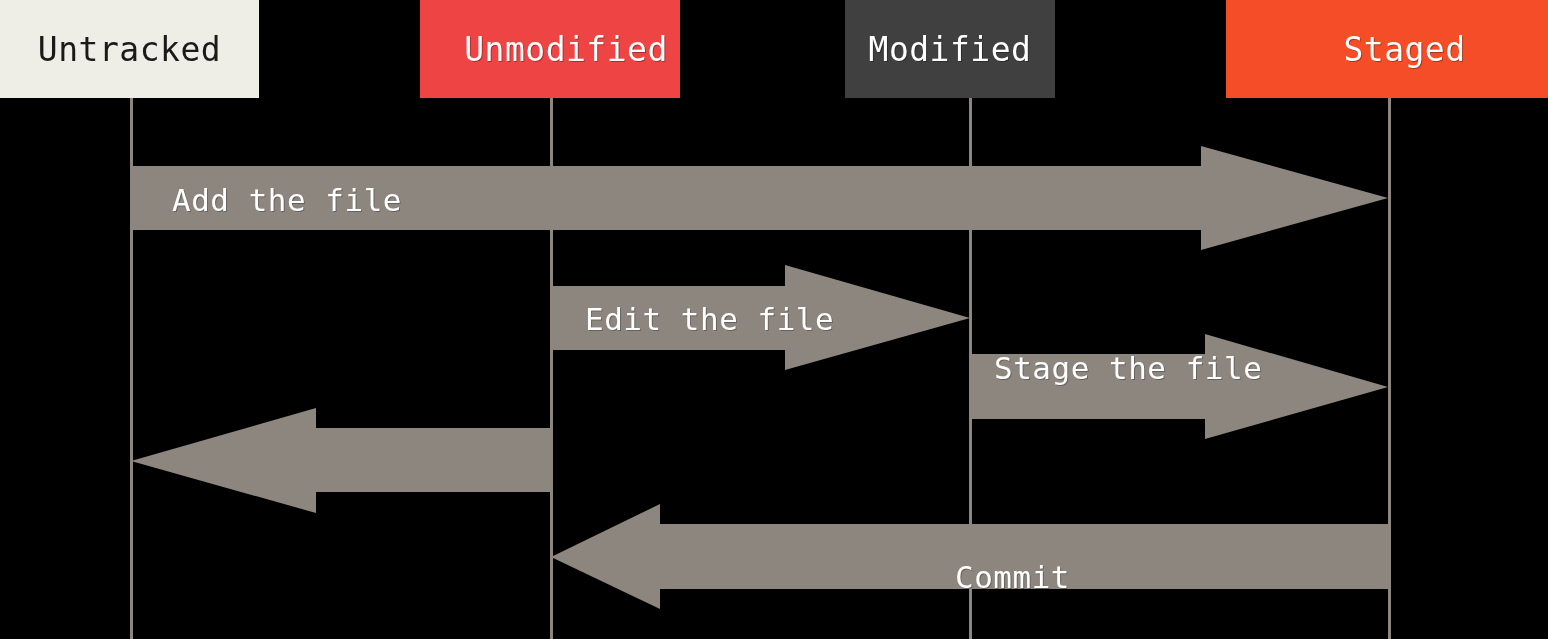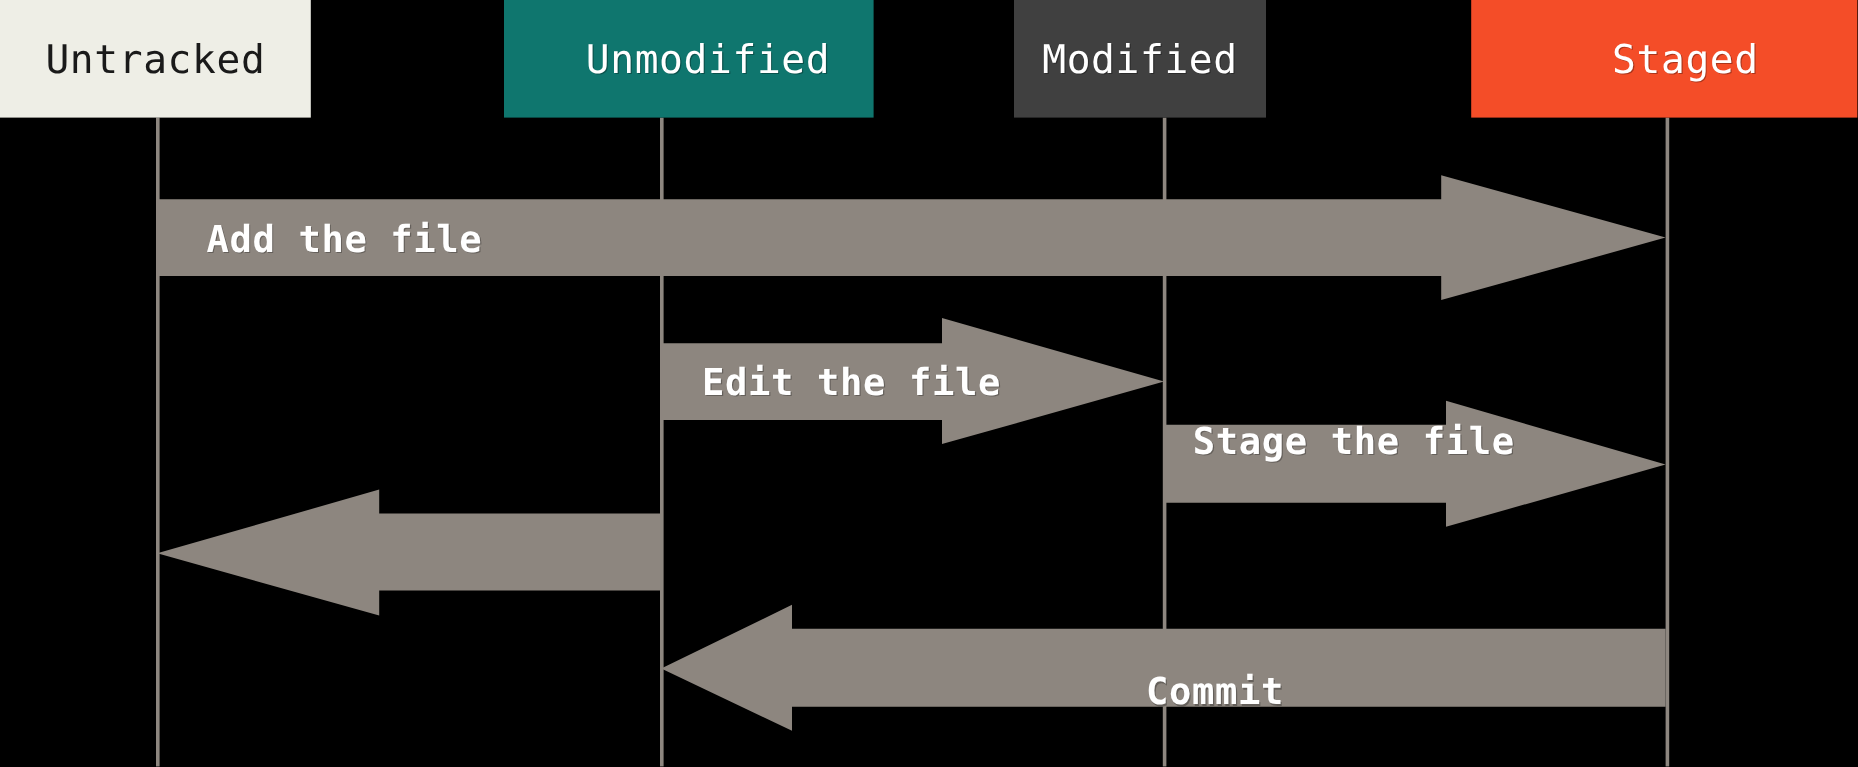--- a/index.html
+++ b/index.html
@@ -49,21 +49,20 @@
   }
   .arrow-label {
     position: absolute;
     font-family: "DejaVu Sans Mono", "Liberation Mono", monospace;
     font-size: 31px;
     color: #ffffff;
     text-shadow: 1px 1px 0 rgba(0,0,0,0.28);
     white-space: nowrap;
     line-height: 1;
     letter-spacing: 0.5px;
-    font-weight: bold;
   }
 </style>
 </head>
 <body>
 
 <div id="stage">
 
   <svg id="diagram-svg" viewBox="0 0 1548 639">
 
     <g>
@@ -82,21 +81,21 @@
     <polygon fill="#8d867f" points="551,428 316,428 316,408 131,461 316,513 316,492 551,492"></polygon>
 
     <polygon fill="#8d867f" points="1388,524 660,524 660,504 551,557 660,609 660,589 1388,589"></polygon>
 
   </svg>
 
   <div class="state-box" style="left:0px; width:259px; background:#eeeee6;">
     <span class="state-label dark">Untracked</span>
   </div>
 
-  <div class="state-box" style="left:420px; width:308px; background:#0f766e;padding-left:32px;">
+  <div class="state-box" style="left:420px; width:260px; background:#ef4444;padding-left:32px;">
     <span class="state-label light">Unmodified</span>
   </div>
 
   <div class="state-box" style="left:845px; width:210px; background:#404040;">
     <span class="state-label light">Modified</span>
   </div>
 
   <div class="state-box" style="left:1226px; width:357px; background:#f44d28;">
     <span class="state-label light">Staged</span>
   </div>

